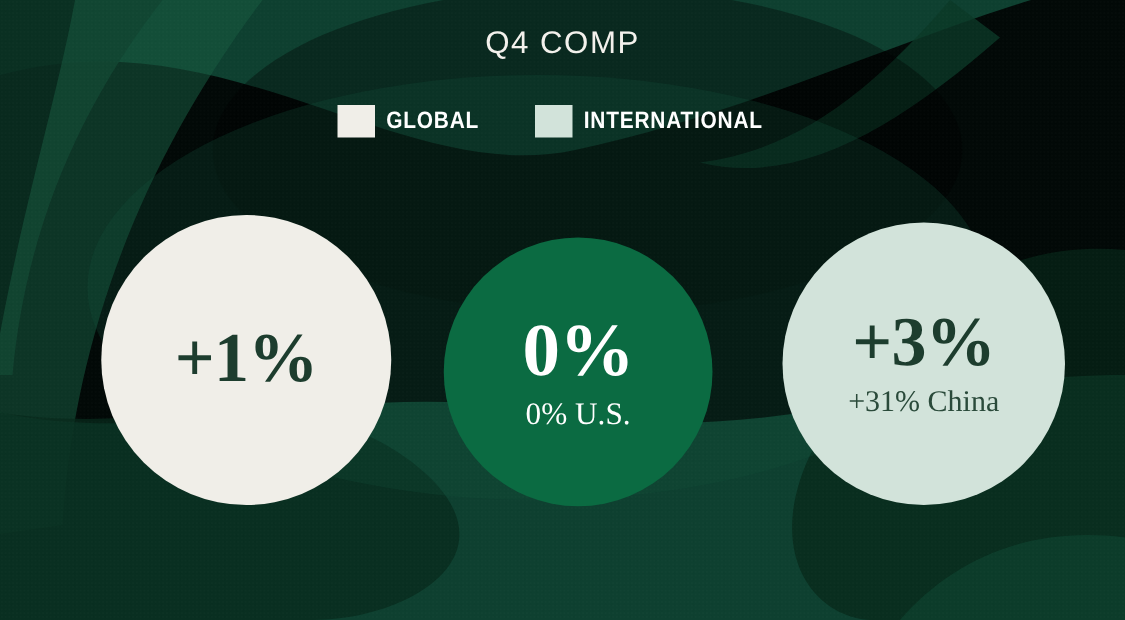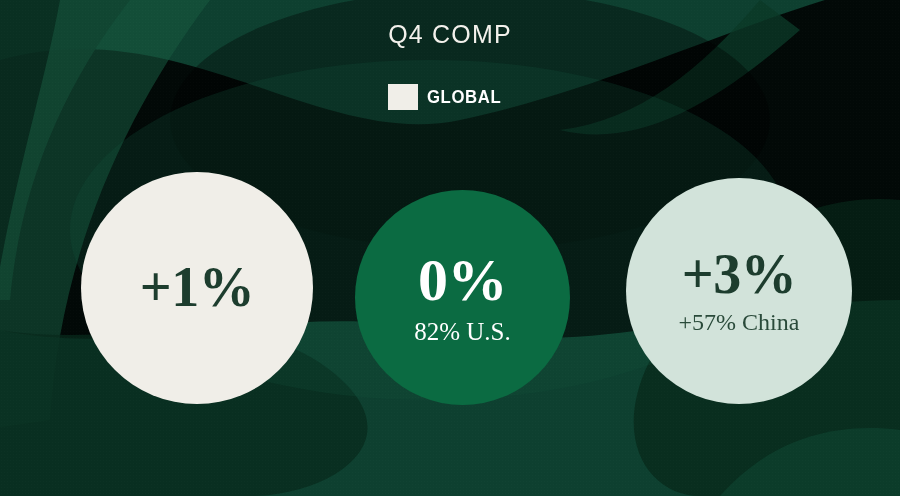--- a/index.html
+++ b/index.html
@@ -179,30 +179,34 @@
   <div id="title">Q4 COMP</div>
 
   <div id="legend">
 
     <div class="legend-item">
       <span class="legend-swatch" style="background:#f0eee8;"></span>
       <span class="legend-label">GLOBAL</span>
     </div>
 
 
+    <div class="legend-item">
+      <span class="legend-swatch" style="background:#d2e3da;"></span>
+      <span class="legend-label">INTERNATIONAL</span>
+    </div>
 
   </div>
 
   <div class="circle" id="circle-global">
     <div class="big">+1%</div>
   </div>
 
   <div class="circle" id="circle-na">
     <div class="big">0%</div>
-    <div class="sub">82% U.S.</div>
+    <div class="sub">0% U.S.</div>
   </div>
 
   <div class="circle" id="circle-intl">
     <div class="big">+3%</div>
-    <div class="sub">+57% China</div>
+    <div class="sub">+31% China</div>
   </div>
 
 </div>
 
 </body></html>

